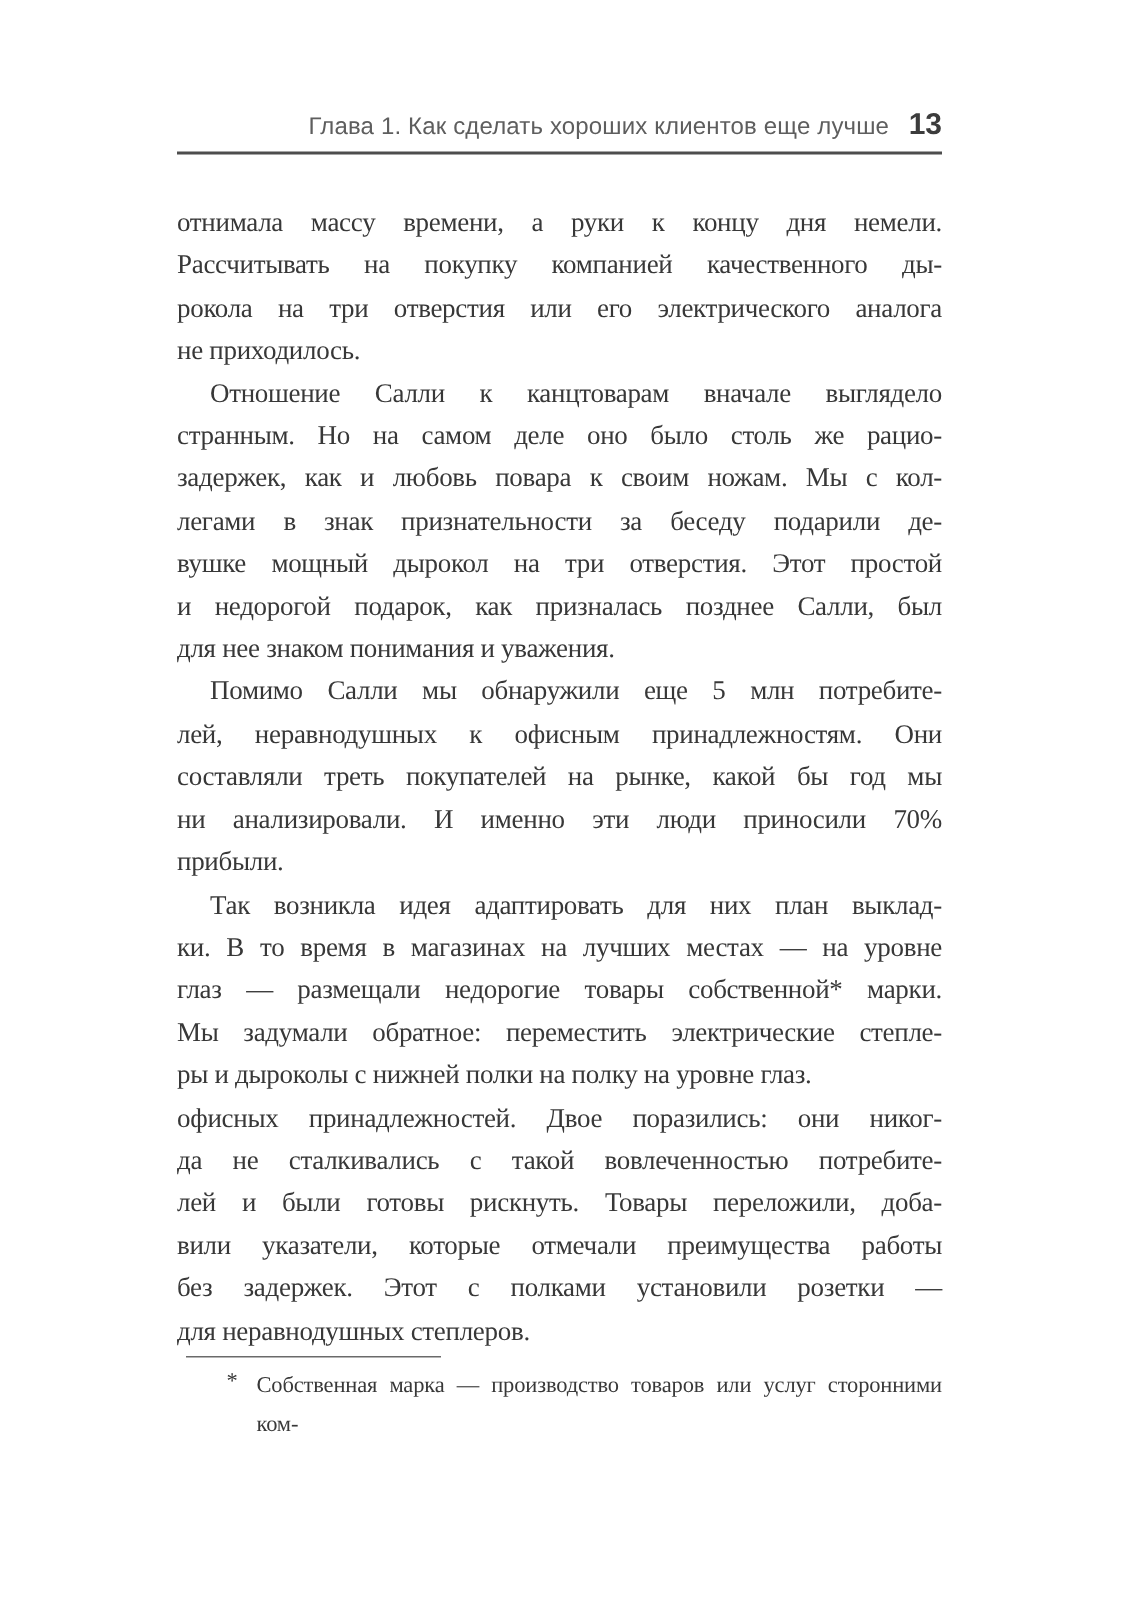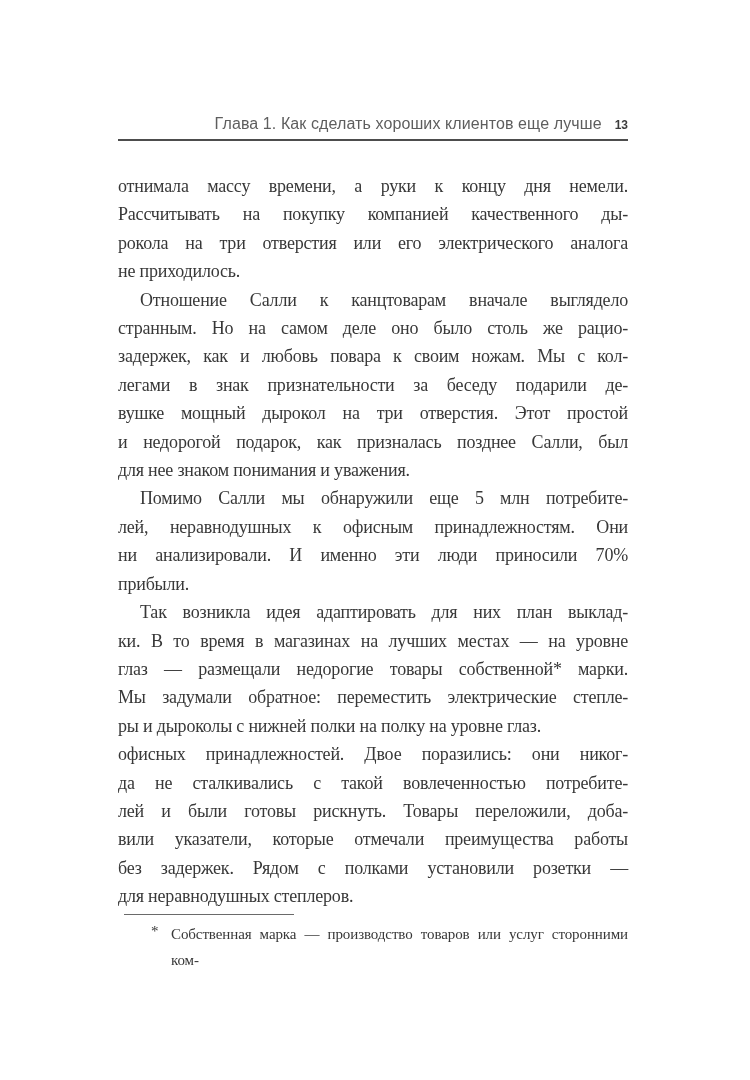--- a/index.html
+++ b/index.html
@@ -33,24 +33,23 @@
     align-items: baseline;
     gap: 13px;
     font-family: "Liberation Sans", sans-serif;
   }
   .running-title {
     font-size: 16px;
     font-weight: 400;
     color: var(--header-text);
     letter-spacing: 0.1px;
     white-space: nowrap;
-    margin-top: 43px;
   }
   .page-number {
-    font-size: 12px;
+    font-size: 20px;
     font-weight: 700;
     color: var(--page-number);
   }
   .header-rule {
     margin: 6px 0 0 118px;
     width: 510px;
     height: 0;
     border-top: 2px solid var(--header-rule);
   }
   
@@ -122,36 +121,37 @@
         <div class="line">странным. Но на самом деле оно было столь же рацио-</div>
         <div class="line">задержек, как и любовь повара к своим ножам. Мы с кол-</div>
         <div class="line">легами в знак признательности за беседу подарили де-</div>
         <div class="line">вушке мощный дырокол на три отверстия. Этот простой</div>
         <div class="line">и недорогой подарок, как призналась позднее Салли, был</div>
         <div class="line last">для нее знаком понимания и уважения.</div>
       </div>
       <div class="para">
         <div class="line indent">Помимо Салли мы обнаружили еще 5 млн потребите-</div>
         <div class="line">лей, неравнодушных к офисным принадлежностям. Они</div>
+        <div class="line">составляли треть покупателей на рынке, какой бы год мы</div>
         <div class="line">ни анализировали. И именно эти люди приносили 70%</div>
         <div class="line last">прибыли.</div>
       </div>
       <div class="para">
         <div class="line indent">Так возникла идея адаптировать для них план выклад-</div>
         <div class="line">ки. В то время в магазинах на лучших местах — на уровне</div>
         <div class="line">глаз — размещали недорогие товары собственной* марки.</div>
         <div class="line">Мы задумали обратное: переместить электрические степле-</div>
         <div class="line last">ры и дыроколы с нижней полки на полку на уровне глаз.</div>
       </div>
       <div class="para">
         <div class="line">офисных принадлежностей. Двое поразились: они никог-</div>
         <div class="line">да не сталкивались с такой вовлеченностью потребите-</div>
         <div class="line">лей и были готовы рискнуть. Товары переложили, доба-</div>
         <div class="line">вили указатели, которые отмечали преимущества работы</div>
-        <div class="line">без задержек. Рядом с полками установили розетки —</div>
+        <div class="line">без задержек. Этот с полками установили розетки —</div>
         <div class="line last">для неравнодушных степлеров.</div>
       </div>
     </div>
 
   <div class="footnote-rule"></div>
 
   <div class="footnote">
     <span class="fn-marker">*</span>
     <div class="fn-line justify">Собственная марка — производство товаров или услуг сторонними ком-</div>
   </div>

